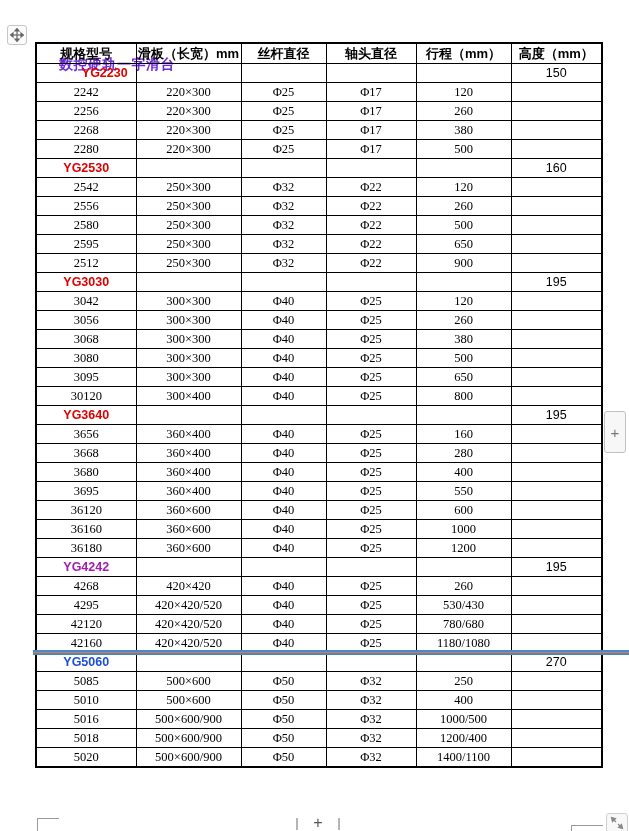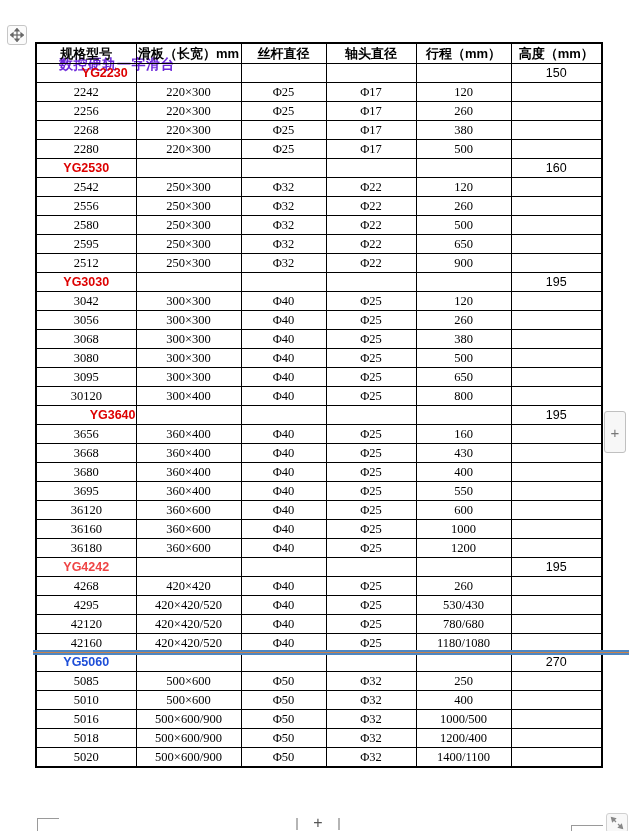--- a/index.html
+++ b/index.html
@@ -242,41 +242,41 @@
       </tr>
       <tr class="data-row">
         <td class="cell-model">30120</td>
         <td class="cell-plate">300×400</td>
         <td class="cell-screw">Φ40</td>
         <td class="cell-shaft">Φ25</td>
         <td class="cell-stroke">800</td>
         <td class="cell-height"></td>
       </tr>
       <tr class="section-row">
-        <td class="cell-model" style="color: rgb(221, 0, 0); text-align: right;">YG3640</td>
+        <td class="cell-model" style="color: rgb(221, 0, 0);">YG3640</td>
         <td class="cell-plate"></td>
         <td class="cell-screw"></td>
         <td class="cell-shaft"></td>
         <td class="cell-stroke"></td>
         <td class="cell-height">195</td>
       </tr>
       <tr class="data-row">
         <td class="cell-model">3656</td>
         <td class="cell-plate">360×400</td>
         <td class="cell-screw">Φ40</td>
         <td class="cell-shaft">Φ25</td>
         <td class="cell-stroke">160</td>
         <td class="cell-height"></td>
       </tr>
       <tr class="data-row">
         <td class="cell-model">3668</td>
         <td class="cell-plate">360×400</td>
         <td class="cell-screw">Φ40</td>
         <td class="cell-shaft">Φ25</td>
-        <td class="cell-stroke">430</td>
+        <td class="cell-stroke">280</td>
         <td class="cell-height"></td>
       </tr>
       <tr class="data-row">
         <td class="cell-model">3680</td>
         <td class="cell-plate">360×400</td>
         <td class="cell-screw">Φ40</td>
         <td class="cell-shaft">Φ25</td>
         <td class="cell-stroke">400</td>
         <td class="cell-height"></td>
       </tr>
@@ -306,21 +306,21 @@
       </tr>
       <tr class="data-row">
         <td class="cell-model">36180</td>
         <td class="cell-plate">360×600</td>
         <td class="cell-screw">Φ40</td>
         <td class="cell-shaft">Φ25</td>
         <td class="cell-stroke">1200</td>
         <td class="cell-height"></td>
       </tr>
       <tr class="section-row">
-        <td class="cell-model" style="color: #ef4444;">YG4242</td>
+        <td class="cell-model" style="color: #a21caf;">YG4242</td>
         <td class="cell-plate"></td>
         <td class="cell-screw"></td>
         <td class="cell-shaft"></td>
         <td class="cell-stroke"></td>
         <td class="cell-height">195</td>
       </tr>
       <tr class="data-row">
         <td class="cell-model">4268</td>
         <td class="cell-plate">420×420</td>
         <td class="cell-screw">Φ40</td>

